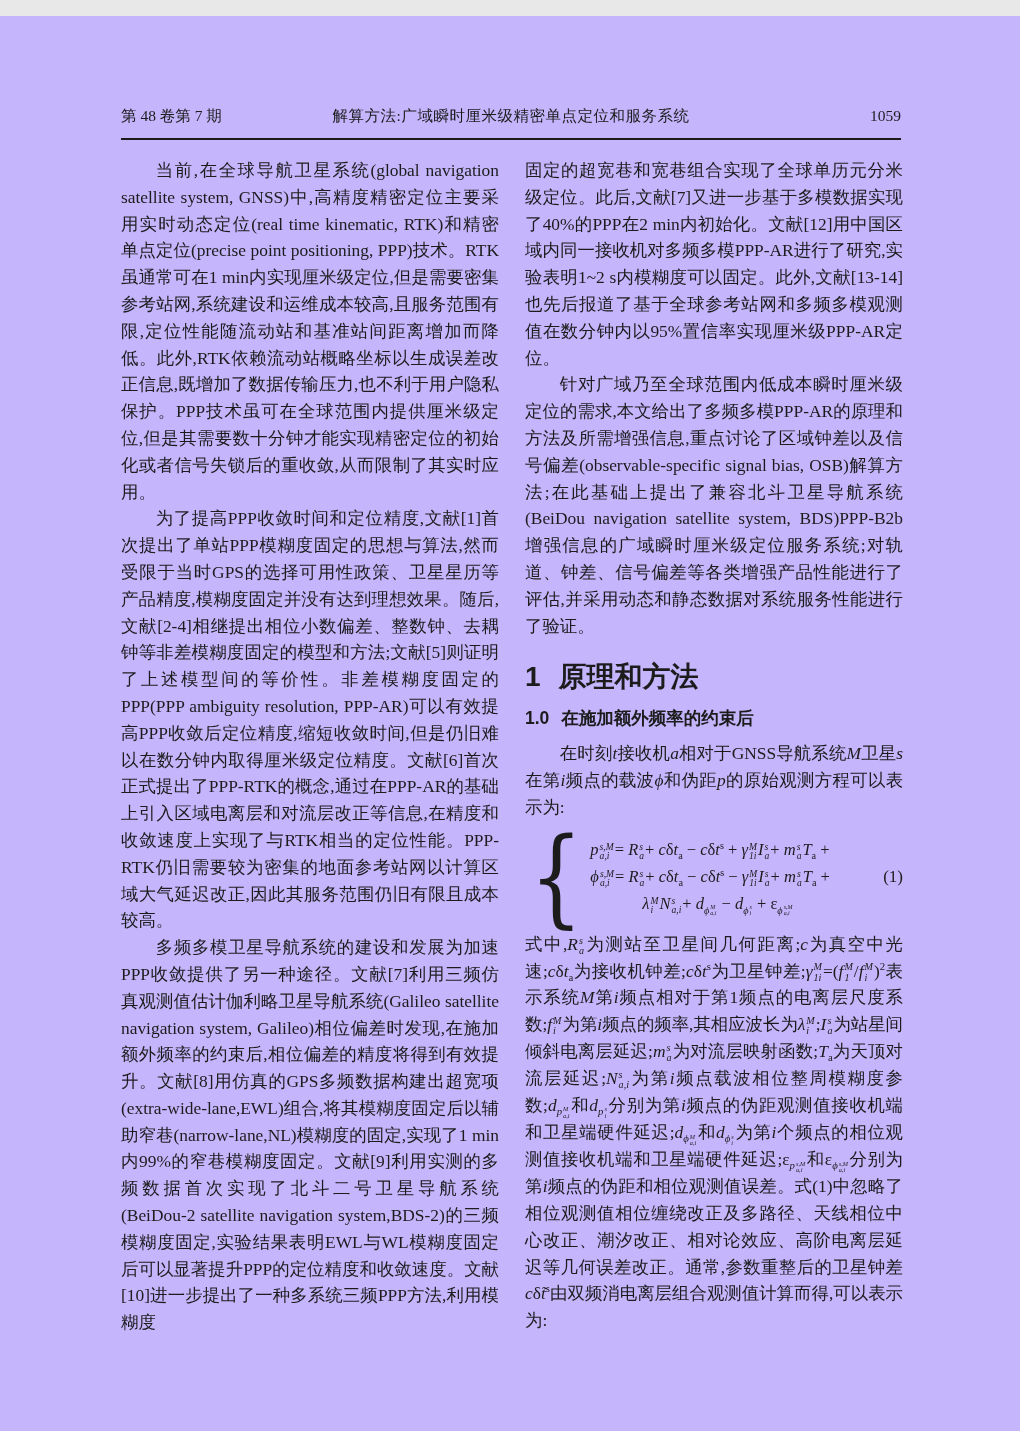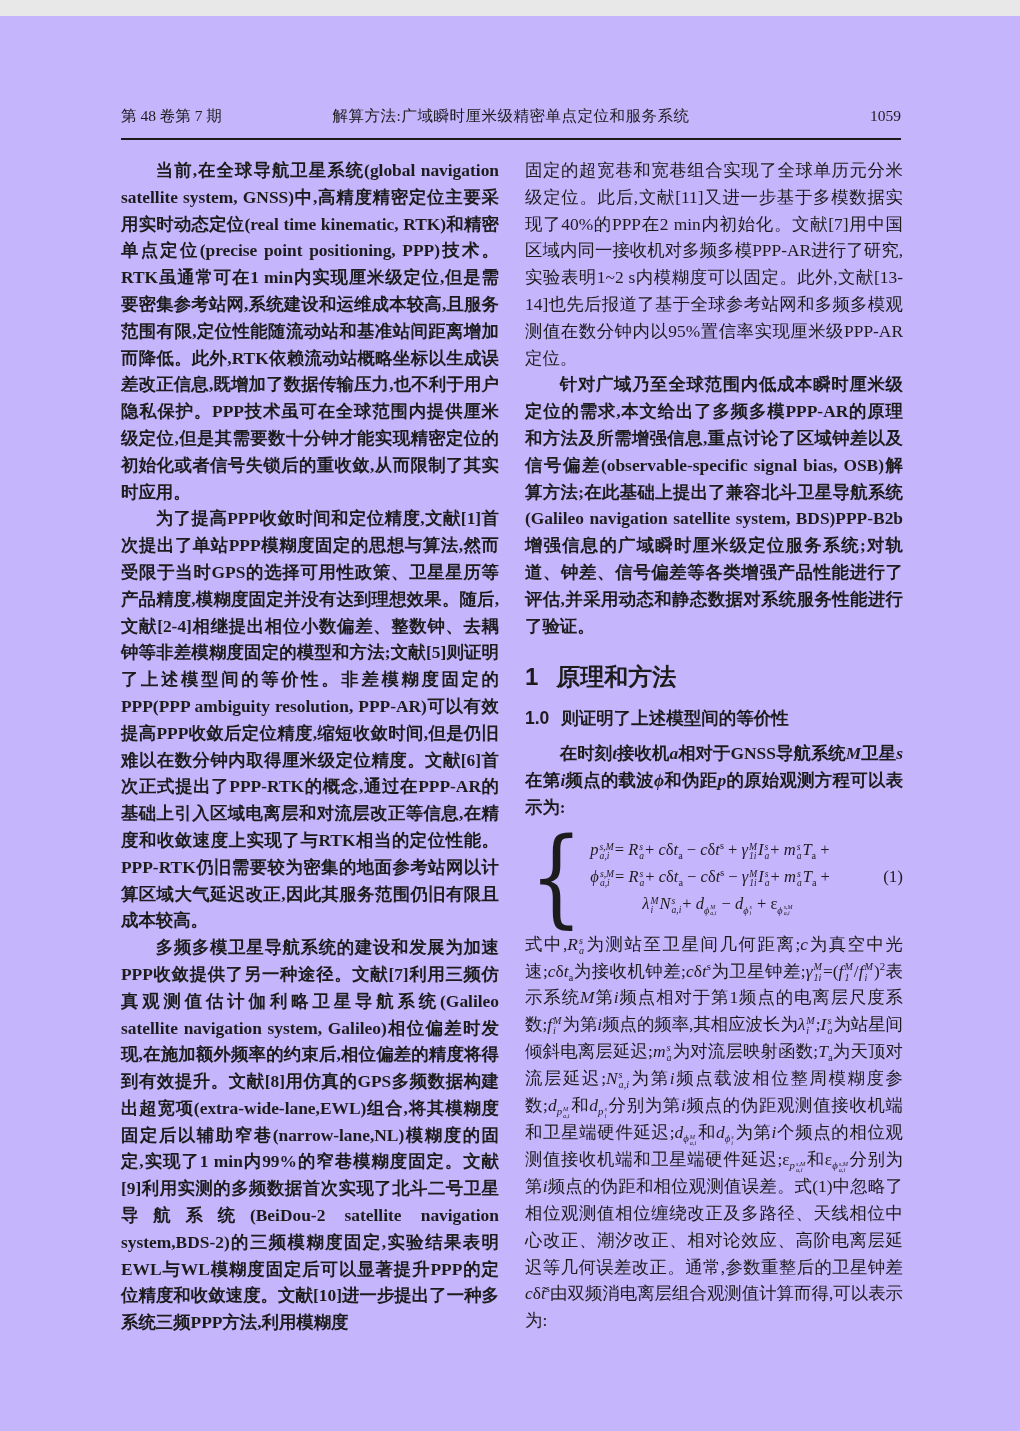--- a/index.html
+++ b/index.html
@@ -28,36 +28,36 @@
     position:absolute;top:141px;left:121px;width:782px;
     display:flex;gap:26px;
   }
   .col{
     width:378px;
     font-size:17.4px;line-height:26.8px;
     text-align:justify;
     text-justify:inter-ideograph;
   }
   .col p{margin:0;}
-  .col p.indent{text-indent:2em;font-weight:bold;}
+  .col p.indent{text-indent:2em;}
   sup,sub{font-size:0.62em;line-height:0;}
   i{font-style:italic;}
   
   .ss{
     display:inline-flex;flex-direction:column;align-items:flex-start;
     vertical-align:middle;
     font-size:0.58em;line-height:1;
     font-style:italic;
     margin:0 1px;
   }
   .ss span{display:block;}
   
   h2.sec{
     font-family:"Liberation Sans","DejaVu Sans",sans-serif;
-    font-size:24px;font-weight:700;
+    font-size:28px;font-weight:700;
     margin:24px 0 15px 0;line-height:28px;text-align:left;
   }
   h2.sec .num{margin-right:18px;}
   h3.subsec{
     font-family:"Liberation Sans","DejaVu Sans",sans-serif;
     font-size:17.5px;font-weight:700;
     margin:2px 0 9px 0;line-height:25px;text-align:left;
   }
   h3.subsec .num{margin-right:12px;}
   
@@ -95,29 +95,29 @@
 
   <div class="columns">
 
     <div class="col">
       <p class="indent">当前,在全球导航卫星系统(global navigation satellite system, GNSS)中,高精度精密定位主要采用实时动态定位(real time kinematic, RTK)和精密单点定位(precise point positioning, PPP)技术。RTK虽通常可在1 min内实现厘米级定位,但是需要密集参考站网,系统建设和运维成本较高,且服务范围有限,定位性能随流动站和基准站间距离增加而降低。此外,RTK依赖流动站概略坐标以生成误差改正信息,既增加了数据传输压力,也不利于用户隐私保护。PPP技术虽可在全球范围内提供厘米级定位,但是其需要数十分钟才能实现精密定位的初始化或者信号失锁后的重收敛,从而限制了其实时应用。</p>
       <p class="indent">为了提高PPP收敛时间和定位精度,文献[1]首次提出了单站PPP模糊度固定的思想与算法,然而受限于当时GPS的选择可用性政策、卫星星历等产品精度,模糊度固定并没有达到理想效果。随后,文献[2-4]相继提出相位小数偏差、整数钟、去耦钟等非差模糊度固定的模型和方法;文献[5]则证明了上述模型间的等价性。非差模糊度固定的PPP(PPP ambiguity resolution, PPP-AR)可以有效提高PPP收敛后定位精度,缩短收敛时间,但是仍旧难以在数分钟内取得厘米级定位精度。文献[6]首次正式提出了PPP-RTK的概念,通过在PPP-AR的基础上引入区域电离层和对流层改正等信息,在精度和收敛速度上实现了与RTK相当的定位性能。PPP-RTK仍旧需要较为密集的地面参考站网以计算区域大气延迟改正,因此其服务范围仍旧有限且成本较高。</p>
       <p class="indent">多频多模卫星导航系统的建设和发展为加速PPP收敛提供了另一种途径。文献[7]利用三频仿真观测值估计伽利略卫星导航系统(Galileo satellite navigation system, Galileo)相位偏差时发现,在施加额外频率的约束后,相位偏差的精度将得到有效提升。文献[8]用仿真的GPS多频数据构建出超宽项(extra-wide-lane,EWL)组合,将其模糊度固定后以辅助窄巷(narrow-lane,NL)模糊度的固定,实现了1 min内99%的窄巷模糊度固定。文献[9]利用实测的多频数据首次实现了北斗二号卫星导航系统(BeiDou-2 satellite navigation system,BDS-2)的三频模糊度固定,实验结果表明EWL与WL模糊度固定后可以显著提升PPP的定位精度和收敛速度。文献[10]进一步提出了一种多系统三频PPP方法,利用模糊度</p>
     </div>
 
     <div class="col">
-      <p>固定的超宽巷和宽巷组合实现了全球单历元分米级定位。此后,文献[11]又进一步基于多模数据实现了40%的PPP在2 min内初始化。文献[7]用中国区域内同一接收机对多频多模PPP-AR进行了研究,实验表明1~2 s内模糊度可以固定。此外,文献[13-14]也先后报道了基于全球参考站网和多频多模观测值在数分钟内以95%置信率实现厘米级PPP-AR定位。</p>
-      <p class="indent">针对广域乃至全球范围内低成本瞬时厘米级定位的需求,本文给出了多频多模PPP-AR的原理和方法及所需增强信息,重点讨论了区域钟差以及信号偏差(observable-specific signal bias, OSB)解算方法;在此基础上提出了兼容北斗卫星导航系统(Galileo navigation satellite system, BDS)PPP-B2b增强信息的广域瞬时厘米级定位服务系统;对轨道、钟差、信号偏差等各类增强产品性能进行了评估,并采用动态和静态数据对系统服务性能进行了验证。</p>
+      <p>固定的超宽巷和宽巷组合实现了全球单历元分米级定位。此后,文献[7]又进一步基于多模数据实现了40%的PPP在2 min内初始化。文献[12]用中国区域内同一接收机对多频多模PPP-AR进行了研究,实验表明1~2 s内模糊度可以固定。此外,文献[13-14]也先后报道了基于全球参考站网和多频多模观测值在数分钟内以95%置信率实现厘米级PPP-AR定位。</p>
+      <p class="indent">针对广域乃至全球范围内低成本瞬时厘米级定位的需求,本文给出了多频多模PPP-AR的原理和方法及所需增强信息,重点讨论了区域钟差以及信号偏差(observable-specific signal bias, OSB)解算方法;在此基础上提出了兼容北斗卫星导航系统(BeiDou navigation satellite system, BDS)PPP-B2b增强信息的广域瞬时厘米级定位服务系统;对轨道、钟差、信号偏差等各类增强产品性能进行了评估,并采用动态和静态数据对系统服务性能进行了验证。</p>
 
       <h2 class="sec">
         <span class="num">1</span><span>原理和方法</span>
       </h2>
 
       <h3 class="subsec">
-        <span class="num">1.0</span><span>则证明了上述模型间的等价性</span>
+        <span class="num">1.0</span><span>在施加额外频率的约束后</span>
       </h3>
 
       <p class="indent">在时刻<i>t</i>接收机<i>a</i>相对于GNSS导航系统<i>M</i>卫星<i>s</i>在第<i>i</i>频点的载波<i>ϕ</i>和伪距<i>p</i>的原始观测方程可以表示为:</p>
 
       <div class="equation">
         <span class="brace">{</span>
         <div class="eq-lines">
           <div class="eq-line"><i>p</i><span class="ss">
                 <span>s,M</span>
                 <span>a,i</span>

